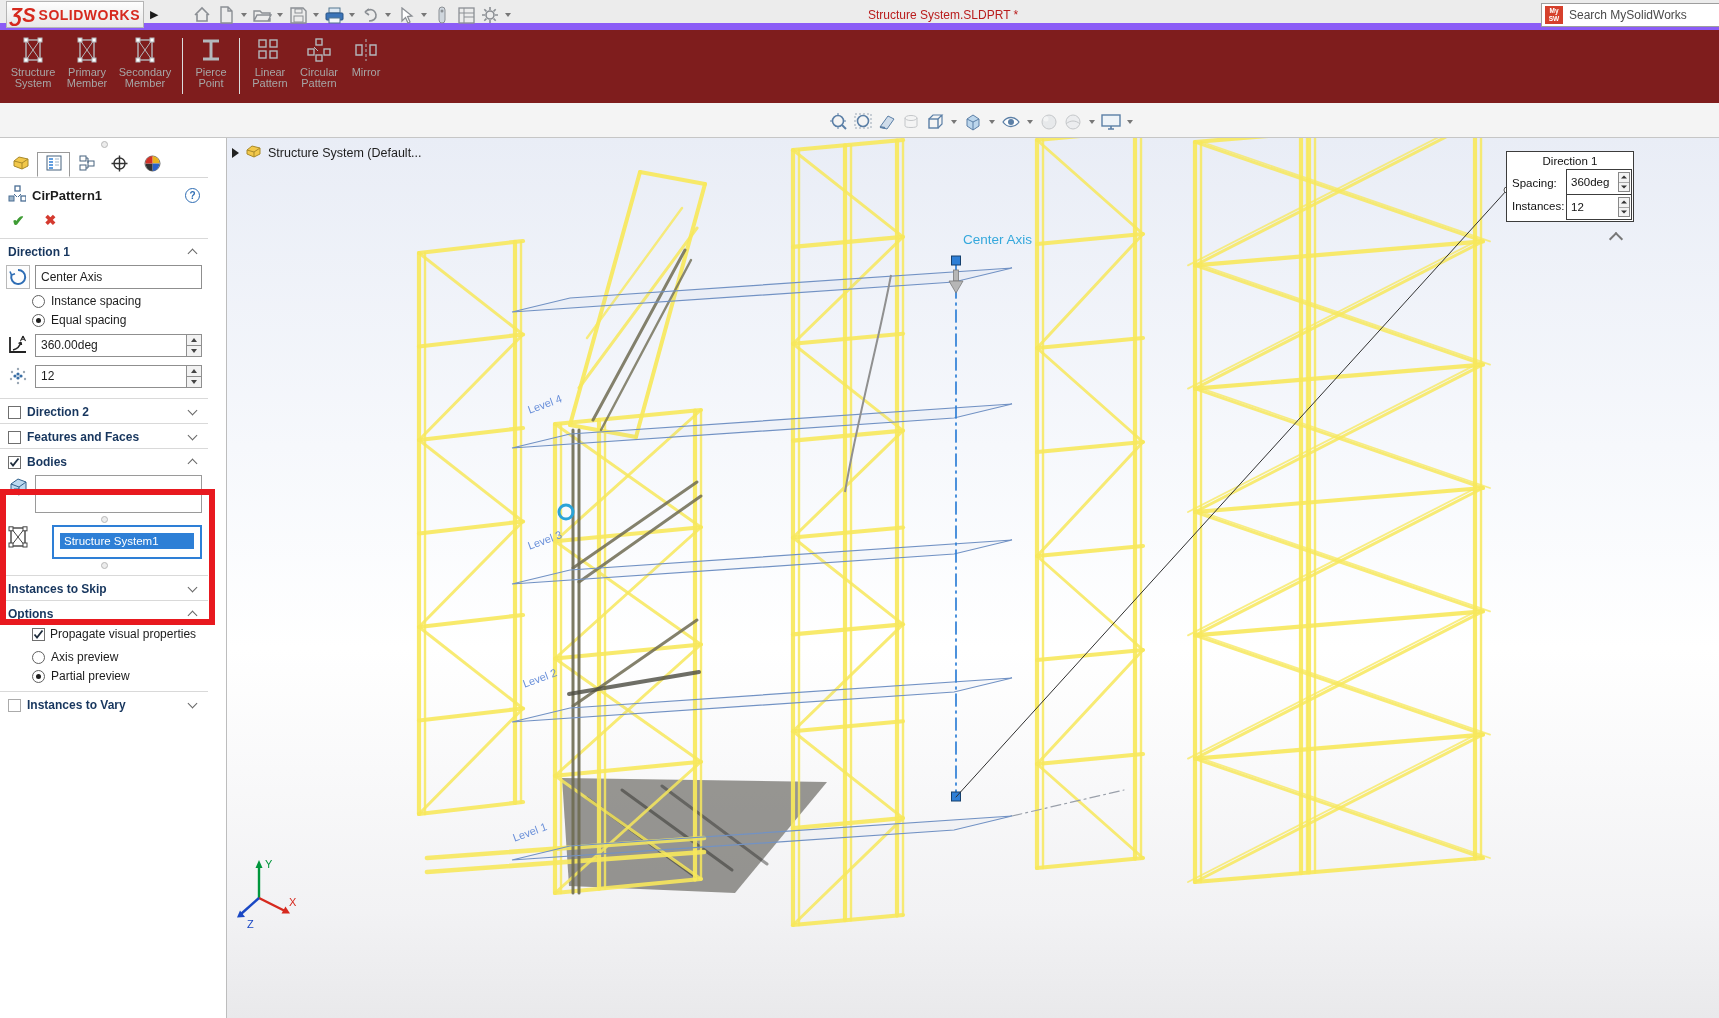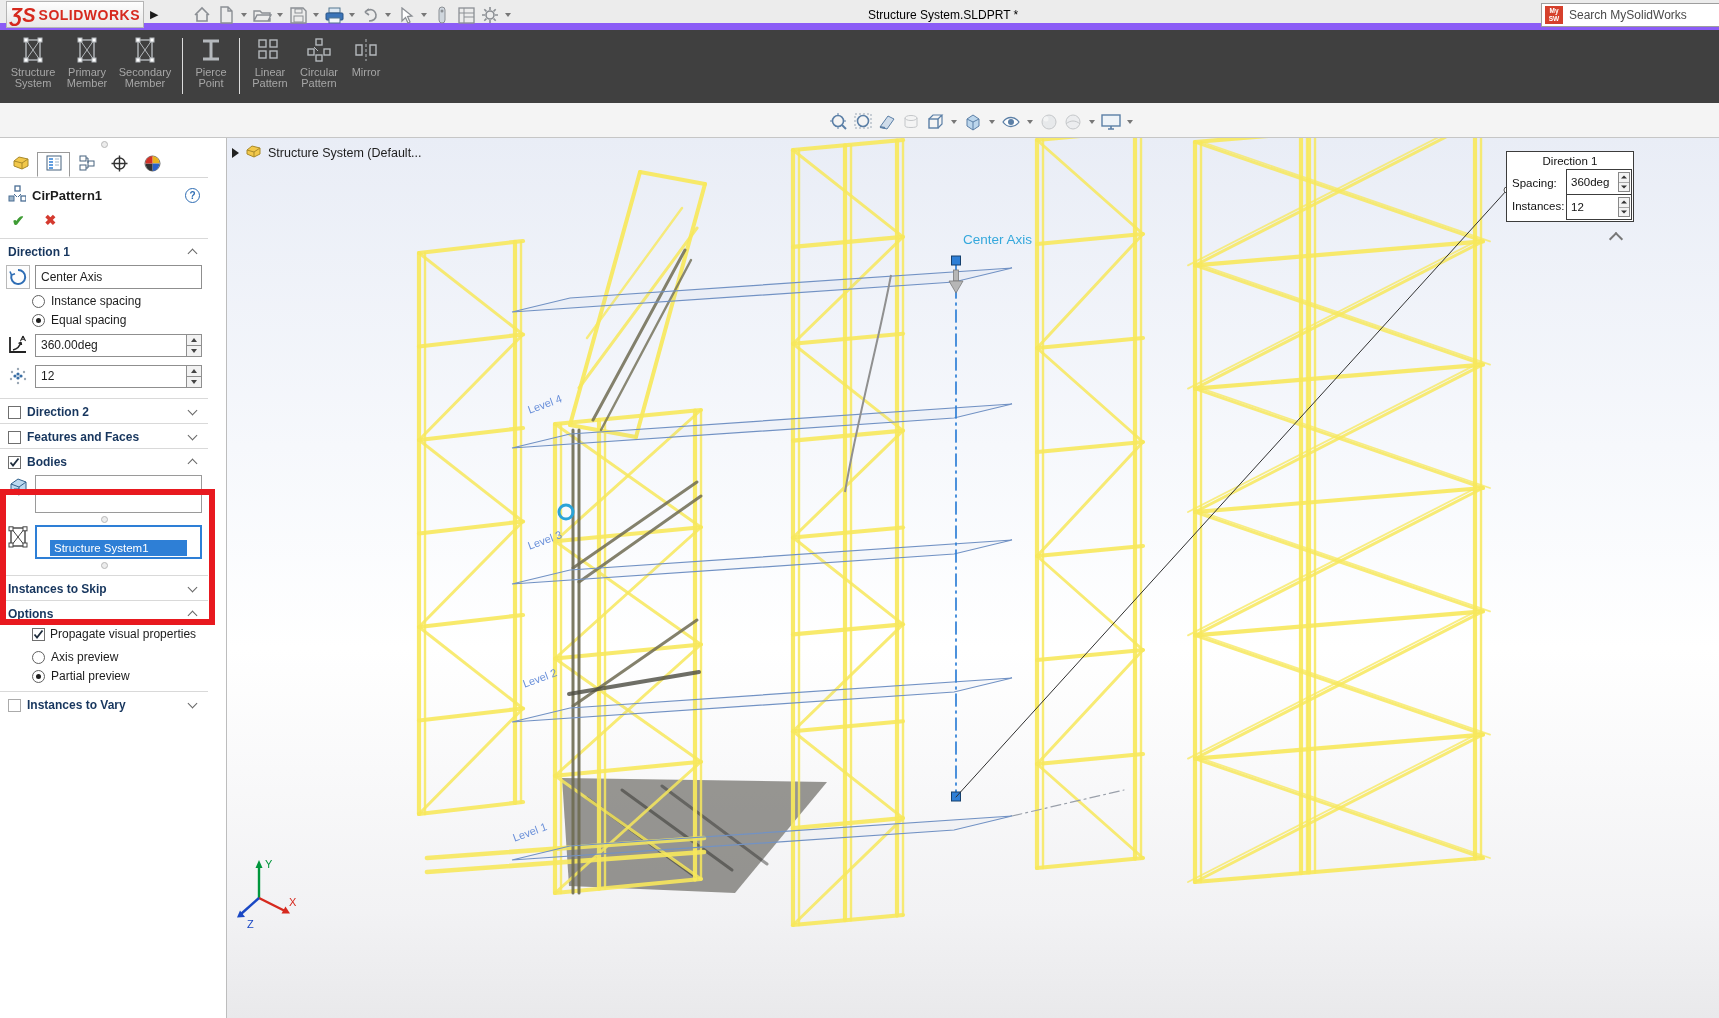--- a/index.html
+++ b/index.html
@@ -7,27 +7,27 @@
 
   
   .titlebar { position:relative; height:30px; background:#ececec; border-bottom:7px solid #8b5cf6; }
   .logo-btn { position:absolute; left:6px; top:1px; width:138px; height:27px; background:linear-gradient(#fefefe,#e7e7e7); border:1px solid #b5b5b5; display:flex; align-items:center; justify-content:center; gap:3px; }
   .logo-ds { color:#d6291e; font-size:20px; font-weight:bold; font-style:italic; line-height:20px; }
   .logo-word { color:#d6291e; font-size:14px; font-weight:bold; letter-spacing:.5px; }
   .logo-expand { position:absolute; left:150px; top:8px; color:#1a1a1a; font-size:11px; }
   .tb-icons { position:absolute; left:190px; top:0; height:30px; display:flex; align-items:center; }
   .tb-icons .ic { width:22px; height:22px; display:flex; align-items:center; justify-content:center; margin:0 1px; }
   .caret { width:0; height:0; border-left:3.5px solid transparent; border-right:3.5px solid transparent; border-top:4px solid #777; margin:0 3px; }
-  .doc-title { position:absolute; left:868px; top:8px; font-size:12px; color:#000000; }
+  .doc-title { position:absolute; left:868px; top:8px; font-size:12px; color:#b91c1c; }
   .search-box { position:absolute; right:-14px; top:3px; width:192px; height:24px; background:#fff; border:1px solid #9e9e9e; display:flex; align-items:center; gap:6px; padding-left:3px; }
   .search-badge { width:18px; height:18px; background:#d6402c; color:#fff; font-size:6.5px; font-weight:bold; line-height:8px; text-align:center; padding-top:1px; }
   .search-text { font-size:12px; color:#4a4a4a; }
 
   
-  .ribbon { height:73px; background:#404040; display:flex; align-items:flex-start; padding:6px 16px 0 6px; }
+  .ribbon { height:73px; background:#7f1d1d; display:flex; align-items:flex-start; padding:6px 16px 0 6px; }
   .rbtn { width:52px; text-align:center; margin:0 1px; }
   .rbtn .ricon { height:28px; display:flex; align-items:center; justify-content:center; }
   .rbtn .rlbl { font-size:11px; line-height:11px; color:#a6a6a6; margin-top:3px; }
   .rsep { width:1px; height:56px; background:#dcdcdc; margin:2px 6px 0 6px; }
 
   
   .tabrow { position:relative; height:35px; background:#f4f4f4; border-bottom:1px solid #c6c6c6; }
   .tabs { position:absolute; left:2px; bottom:0; display:flex; align-items:flex-end; }
   .tab { font-size:12px; color:#1e1e1e; background:#dcdcdc; border:1px solid #a8a8a8; border-bottom:none; padding:3px 12px 4px; margin-right:1px; cursor:default; }
   .tab.active { background:#fff; font-weight:bold; padding:4px 13px 5px; }
@@ -67,21 +67,21 @@
   .spin { position:absolute; right:0; top:0; bottom:0; width:15px; border-left:1px solid #8f8f8f; display:flex; flex-direction:column; }
   .spin div { flex:1; background:#f2f2f2; position:relative; }
   .spin div:first-child { border-bottom:1px solid #8f8f8f; }
   .spin div::after { content:""; position:absolute; left:50%; top:50%; transform:translate(-50%,-50%); width:0; height:0; }
   .spin .up::after { border-left:3.5px solid transparent; border-right:3.5px solid transparent; border-bottom:4px solid #444; }
   .spin .dn::after { border-left:3.5px solid transparent; border-right:3.5px solid transparent; border-top:4px solid #444; }
   .radio-row { display:flex; align-items:center; gap:6px; margin:5px 6px 5px 32px; }
   .radio { width:13px; height:13px; border:1px solid #606060; border-radius:50%; background:#fff; position:relative; flex:none; }
   .radio.sel::after { content:""; position:absolute; inset:3px; border-radius:50%; background:#1f1f1f; }
   .sel-list { flex:1; border:1px solid #9a9a9a; height:38px; background:#fff; }
-  .sel-list.active { border:2px solid #2e7fd6; height:34px; padding:13px; }
+  .sel-list.active { border:2px solid #2e7fd6; height:34px; padding:6px;margin-left:17px; }
   .sel-row { background:#2e7fd6; color:#fff; font-size:11.5px; height:16px; line-height:16px; padding:0 4px; white-space:nowrap; overflow:hidden; }
   .red-box { position:absolute; left:0; top:351px; width:215px; height:136px; border:6px solid #e8191f; z-index:40; pointer-events:none; }
 
   
   .viewport { flex:1; position:relative; overflow:hidden;
     background:linear-gradient(180deg,#e9edf6 0%,#f6f8fc 35%,#ffffff 58%,#f2f2f4 88%,#e9e9eb 100%); }
   #scene { position:absolute; inset:0; width:100%; height:100%; }
   .breadcrumb { position:absolute; left:5px; top:6px; display:flex; align-items:center; gap:6px; font-size:12.5px; color:#1e1e1e; z-index:5; }
   .bc-arrow { width:0; height:0; border-top:5px solid transparent; border-bottom:5px solid transparent; border-left:7px solid #222; }
   .axis-label { position:absolute; left:736px; top:94px; color:#35a8dc; font-size:13.5px; z-index:4; }

